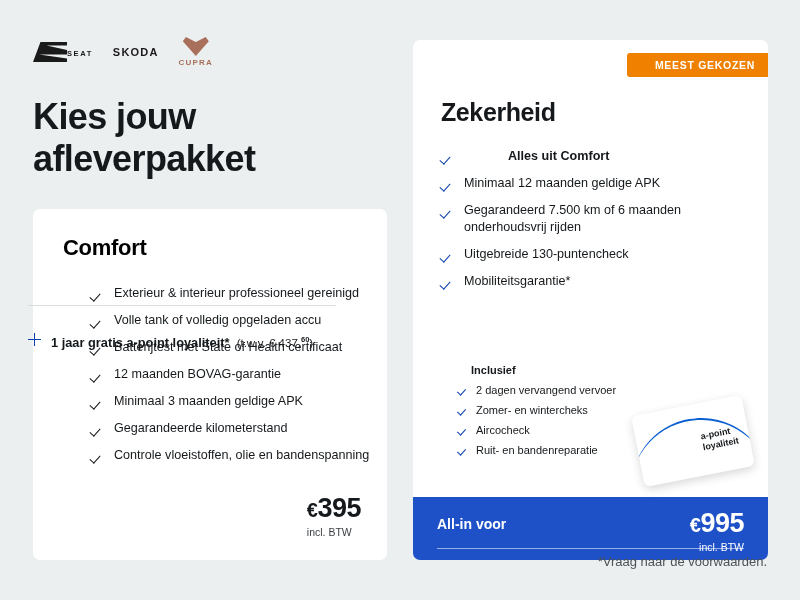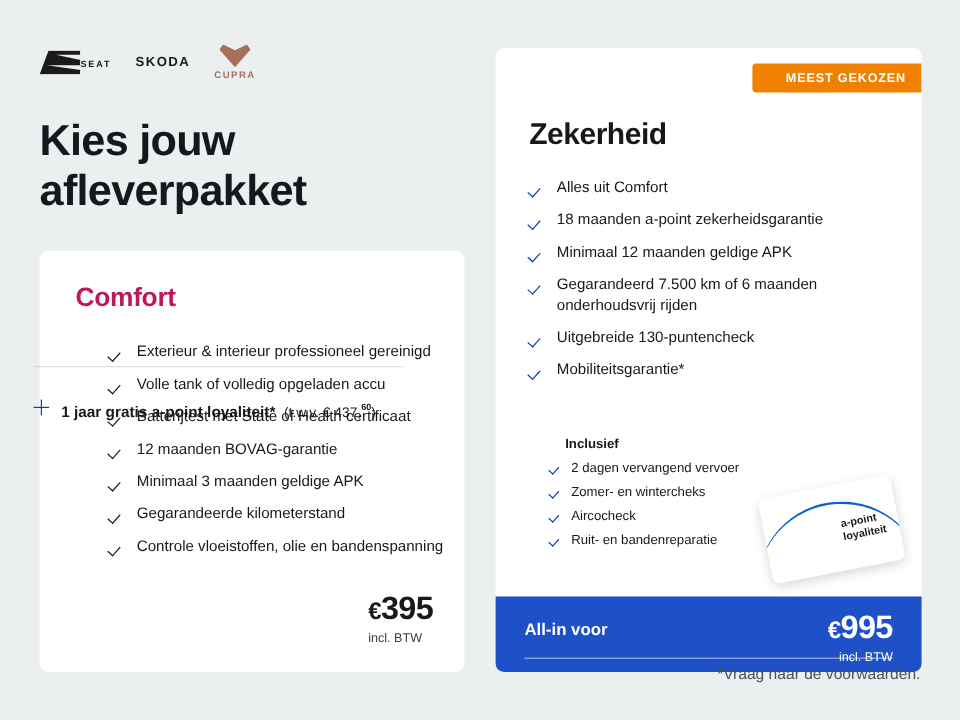--- a/index.html
+++ b/index.html
@@ -70,21 +70,21 @@
   }
   .card-comfort {
     left: 33px; top: 209px;
     width: 354px; height: 351px;
   }
   .card-title {
     position: absolute;
     left: 30px; top: 26px;
     font-size: 22px;
     font-weight: 700;
-    color: #be185d;
+    color: #000000;
     letter-spacing: -0.3px;
   }
 
   ul.feat {
     list-style: none;
     position: absolute;
   }
   ul.feat li {
     display: flex;
     align-items: flex-start;
@@ -158,21 +158,21 @@
     font-size: 25px;
     font-weight: 700;
     color: #15191c;
     letter-spacing: -0.4px;
   }
   .zeker-list {
     left: 28px; top: 108px; width: 310px;
   }
   .zeker-list li { margin-bottom: 11px; }
   .zeker-list .feat-text { font-size: 12.6px; line-height: 17px; }
-  .zeker-list .feat-text.bold { font-weight: 400; }
+  .zeker-list .feat-text.bold { font-weight: 700; margin-left: 44px; }
 
   .divider {
     position: absolute;
     left: 28px; top: 305px;
     width: 308px;
     height: 1px;
     background: #d8dde0;
   }
 
   .loyal-row {
@@ -367,24 +367,20 @@
   </div>
 
   <div class="card card-zeker">
     <div class="badge">MEEST GEKOZEN</div>
     <div class="zeker-title">Zekerheid</div>
 
     <ul class="feat zeker-list">
       <li>
         <span class="chk blue"></span>
         <span class="feat-text bold">Alles uit Comfort</span>
-      </li>
-      <li>
-        <span class="chk blue"></span>
-        <span class="feat-text">18 maanden a-point zekerheidsgarantie</span>
       </li>
       <li>
         <span class="chk blue"></span>
         <span class="feat-text">Minimaal 12 maanden geldige APK</span>
       </li>
       <li>
         <span class="chk blue"></span>
         <span class="feat-text">Gegarandeerd 7.500 km of 6 maanden onderhoudsvrij rijden</span>
       </li>
       <li>

